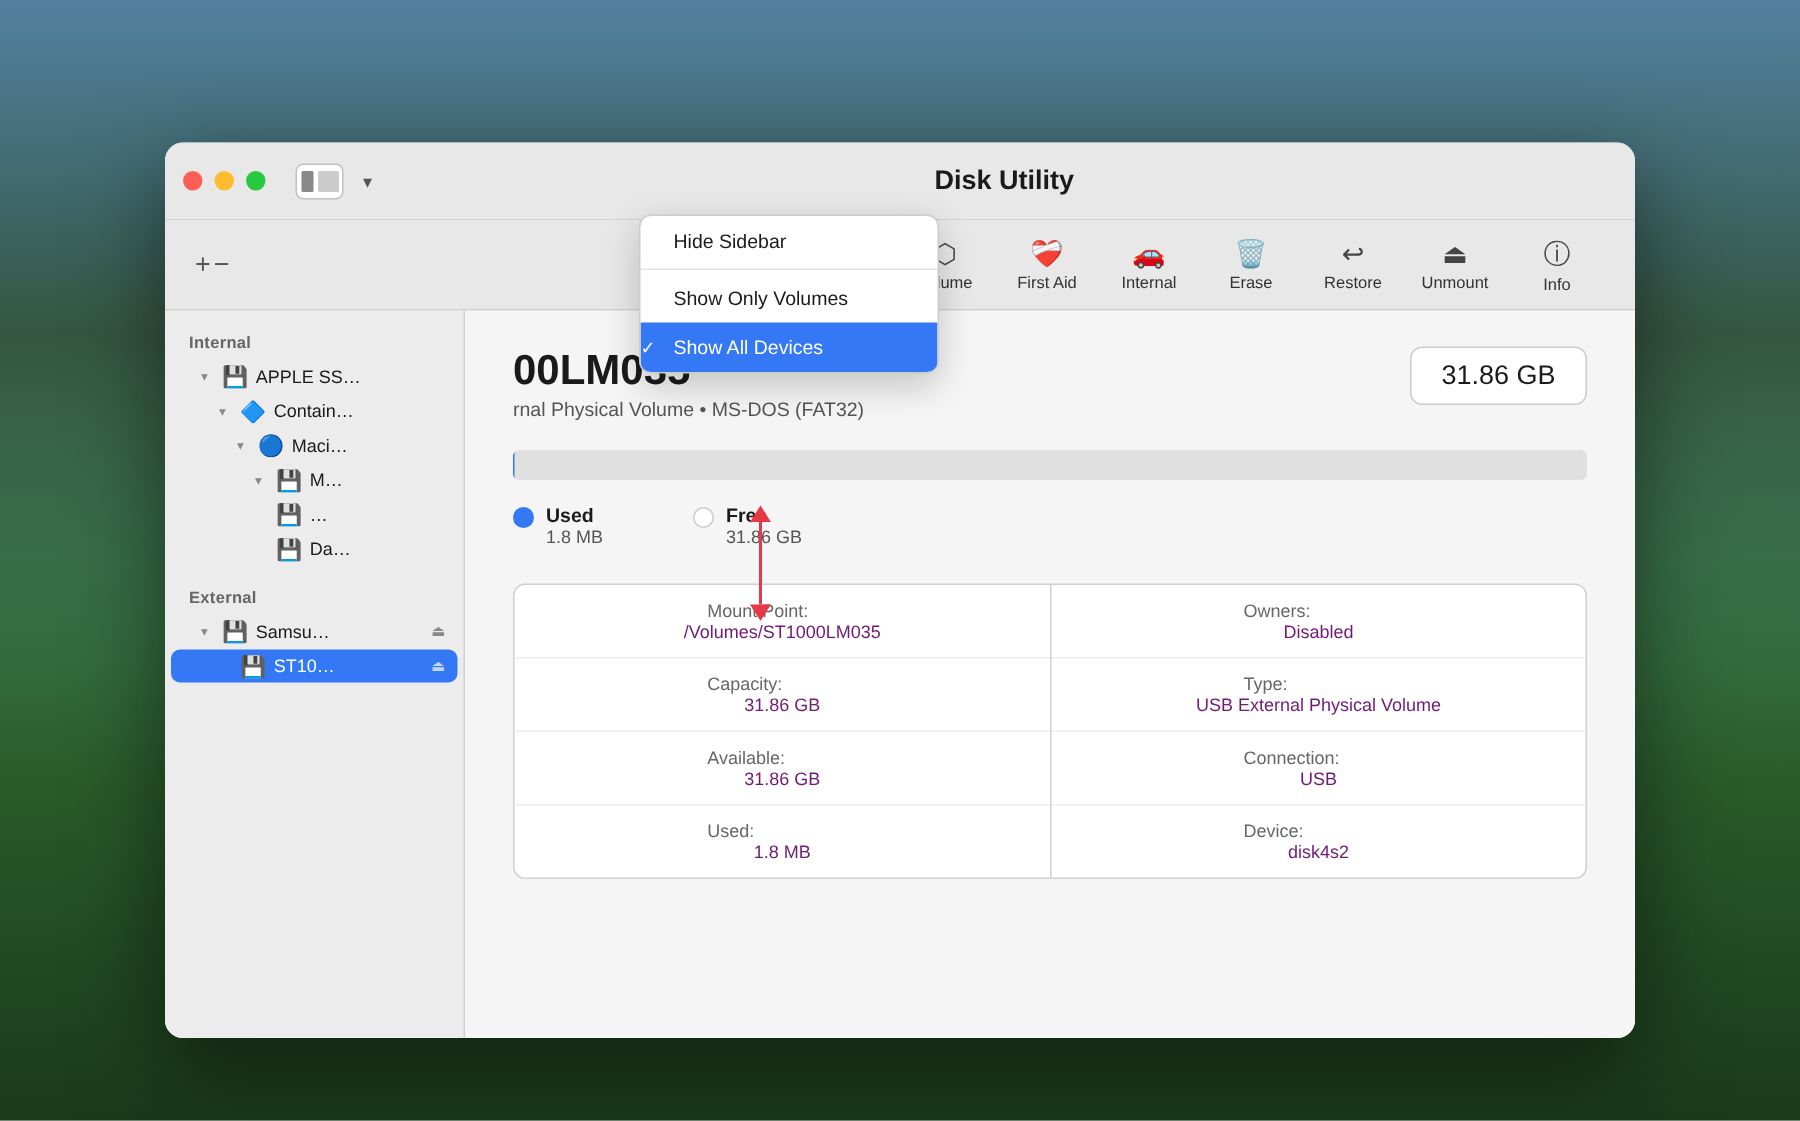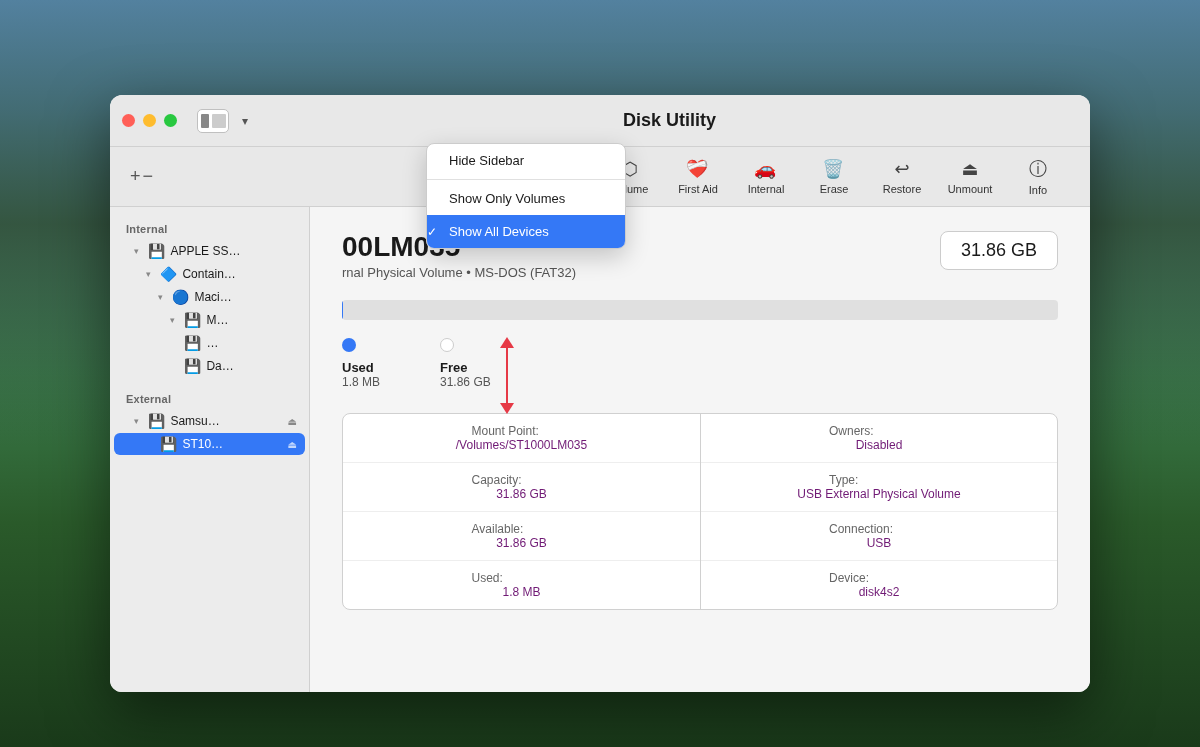--- a/index.html
+++ b/index.html
@@ -281,21 +281,20 @@
     
     .usage-legend {
       display: flex;
       gap: 60px;
       margin-bottom: 24px;
     }
     .legend-item {
       display: flex;
       align-items: flex-start;
       gap: 8px;
-      flex-direction: column;
     }
     .legend-dot {
       width: 14px; height: 14px;
       border-radius: 50%;
       margin-top: 2px;
       flex-shrink: 0;
     }
     .legend-dot.used { background: #3478f6; }
     .legend-dot.free { background: white; border: 1px solid #ccc; }
     .legend-info .legend-label {

